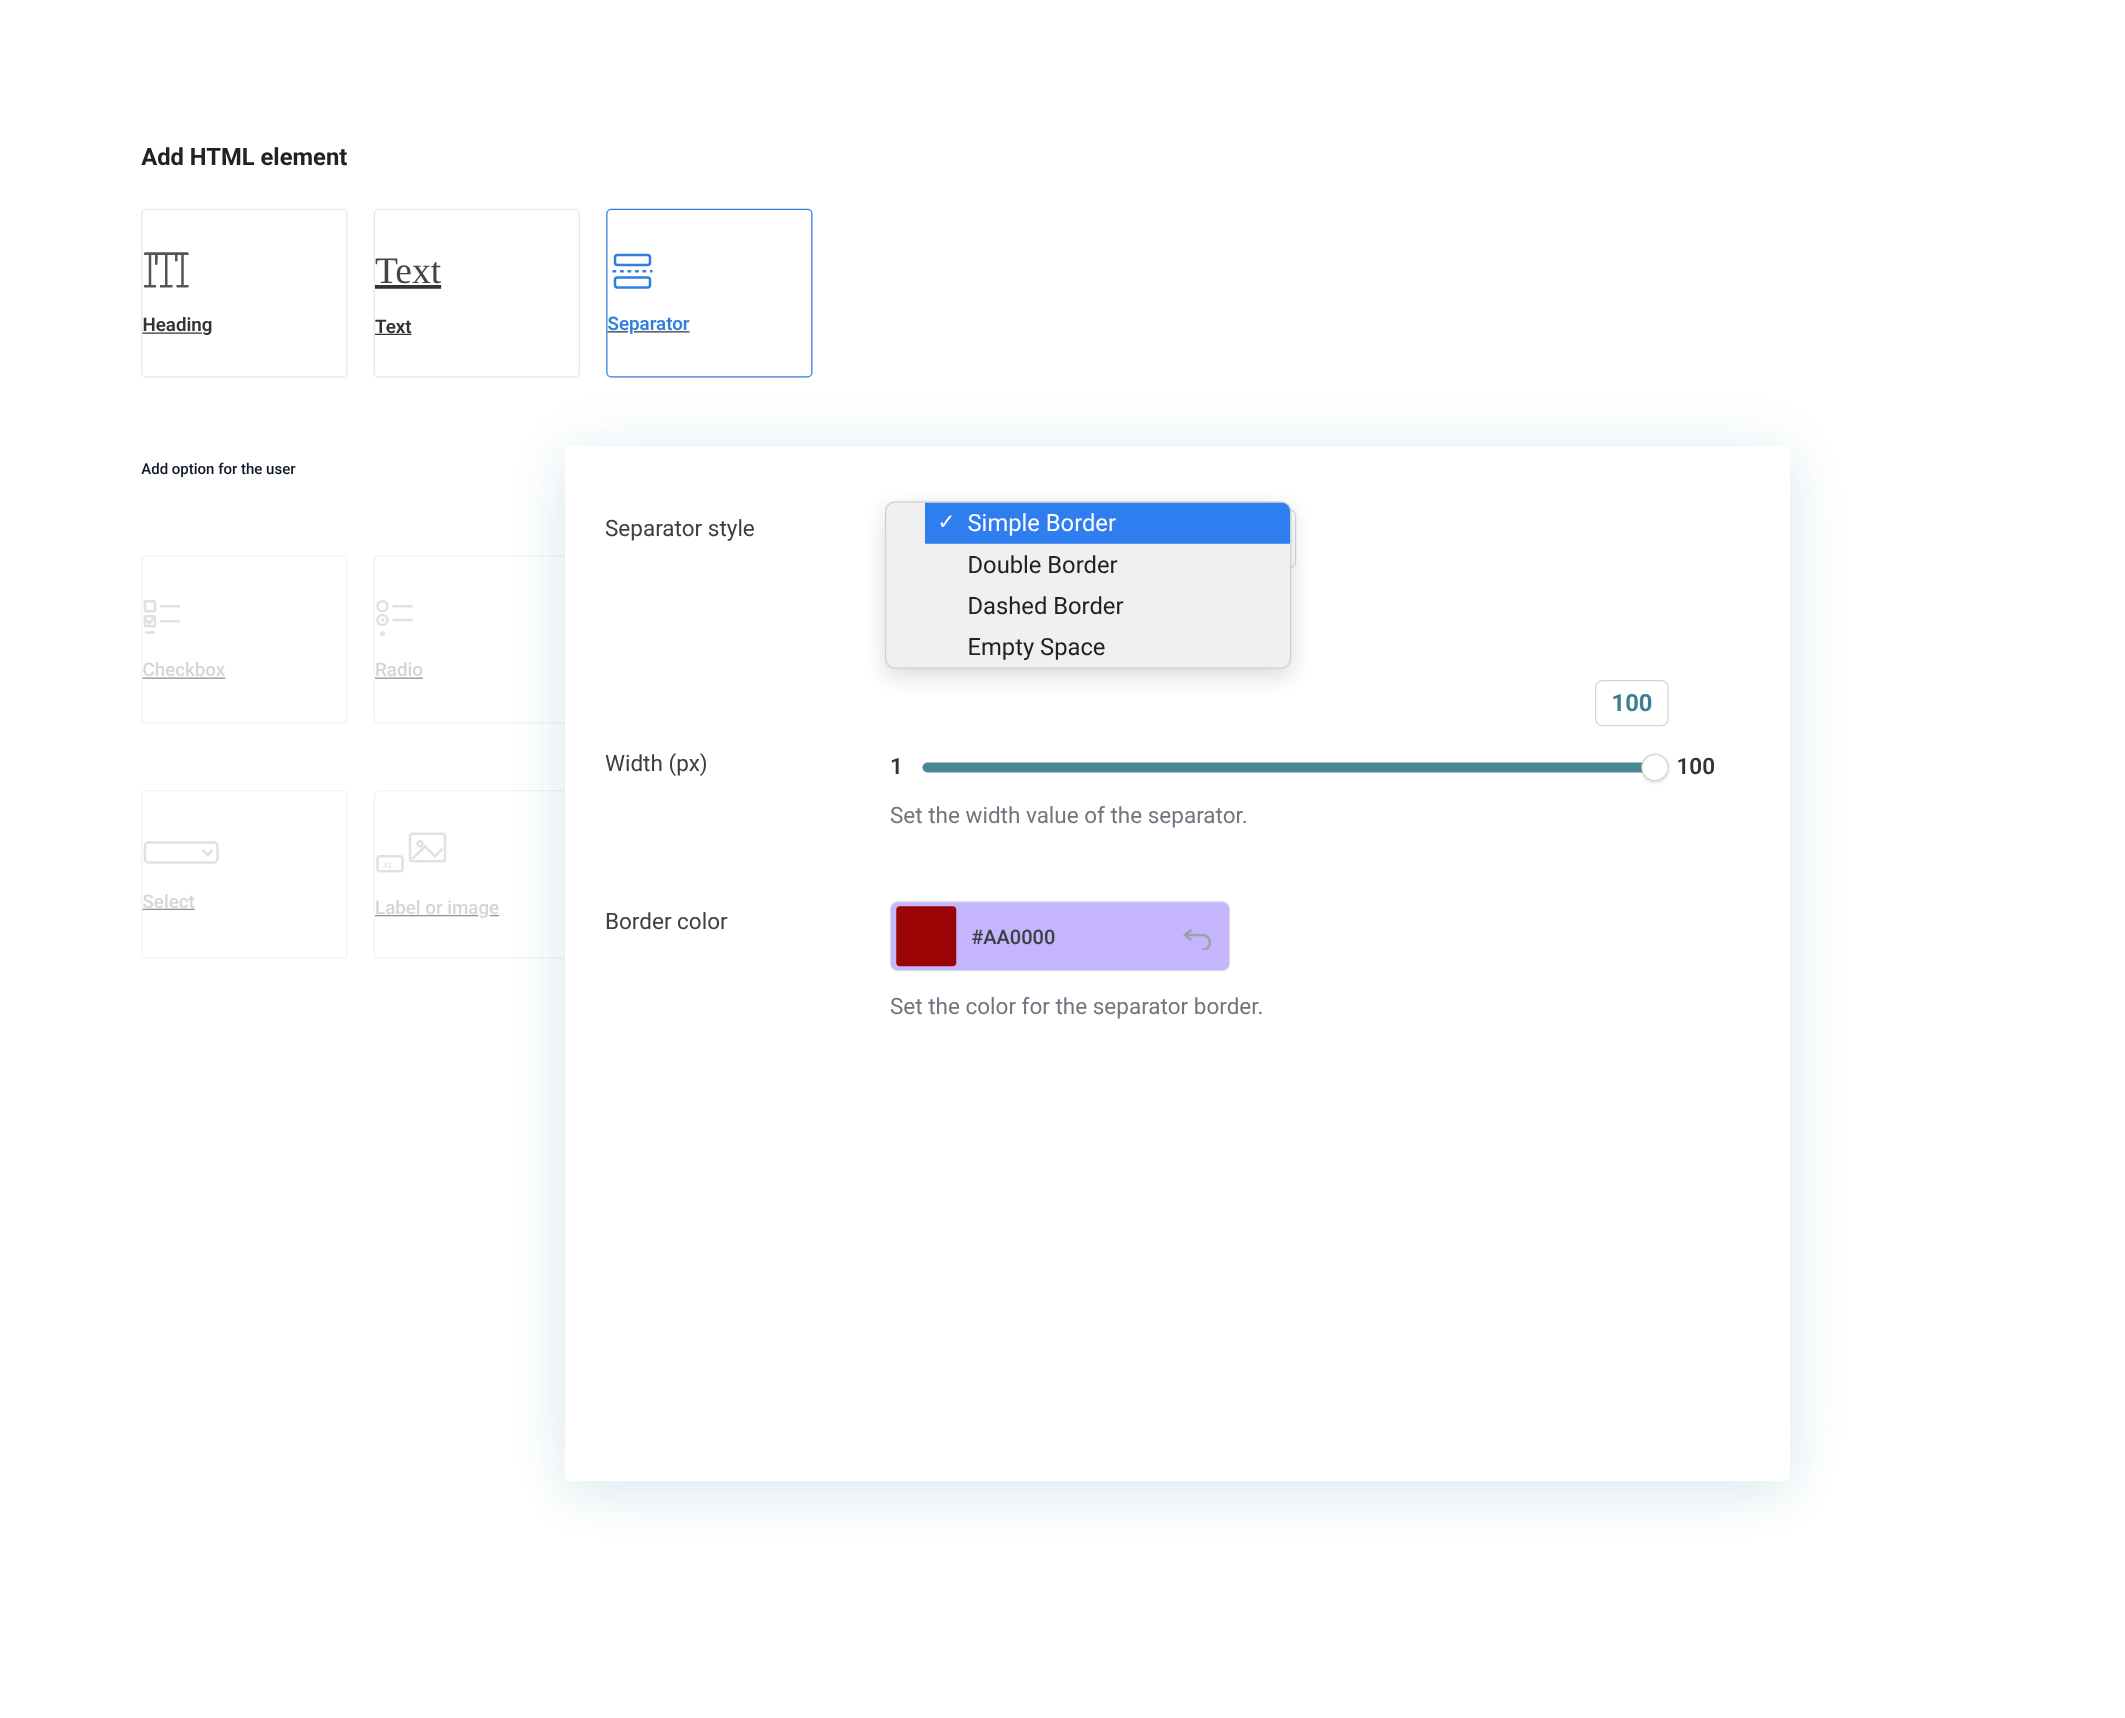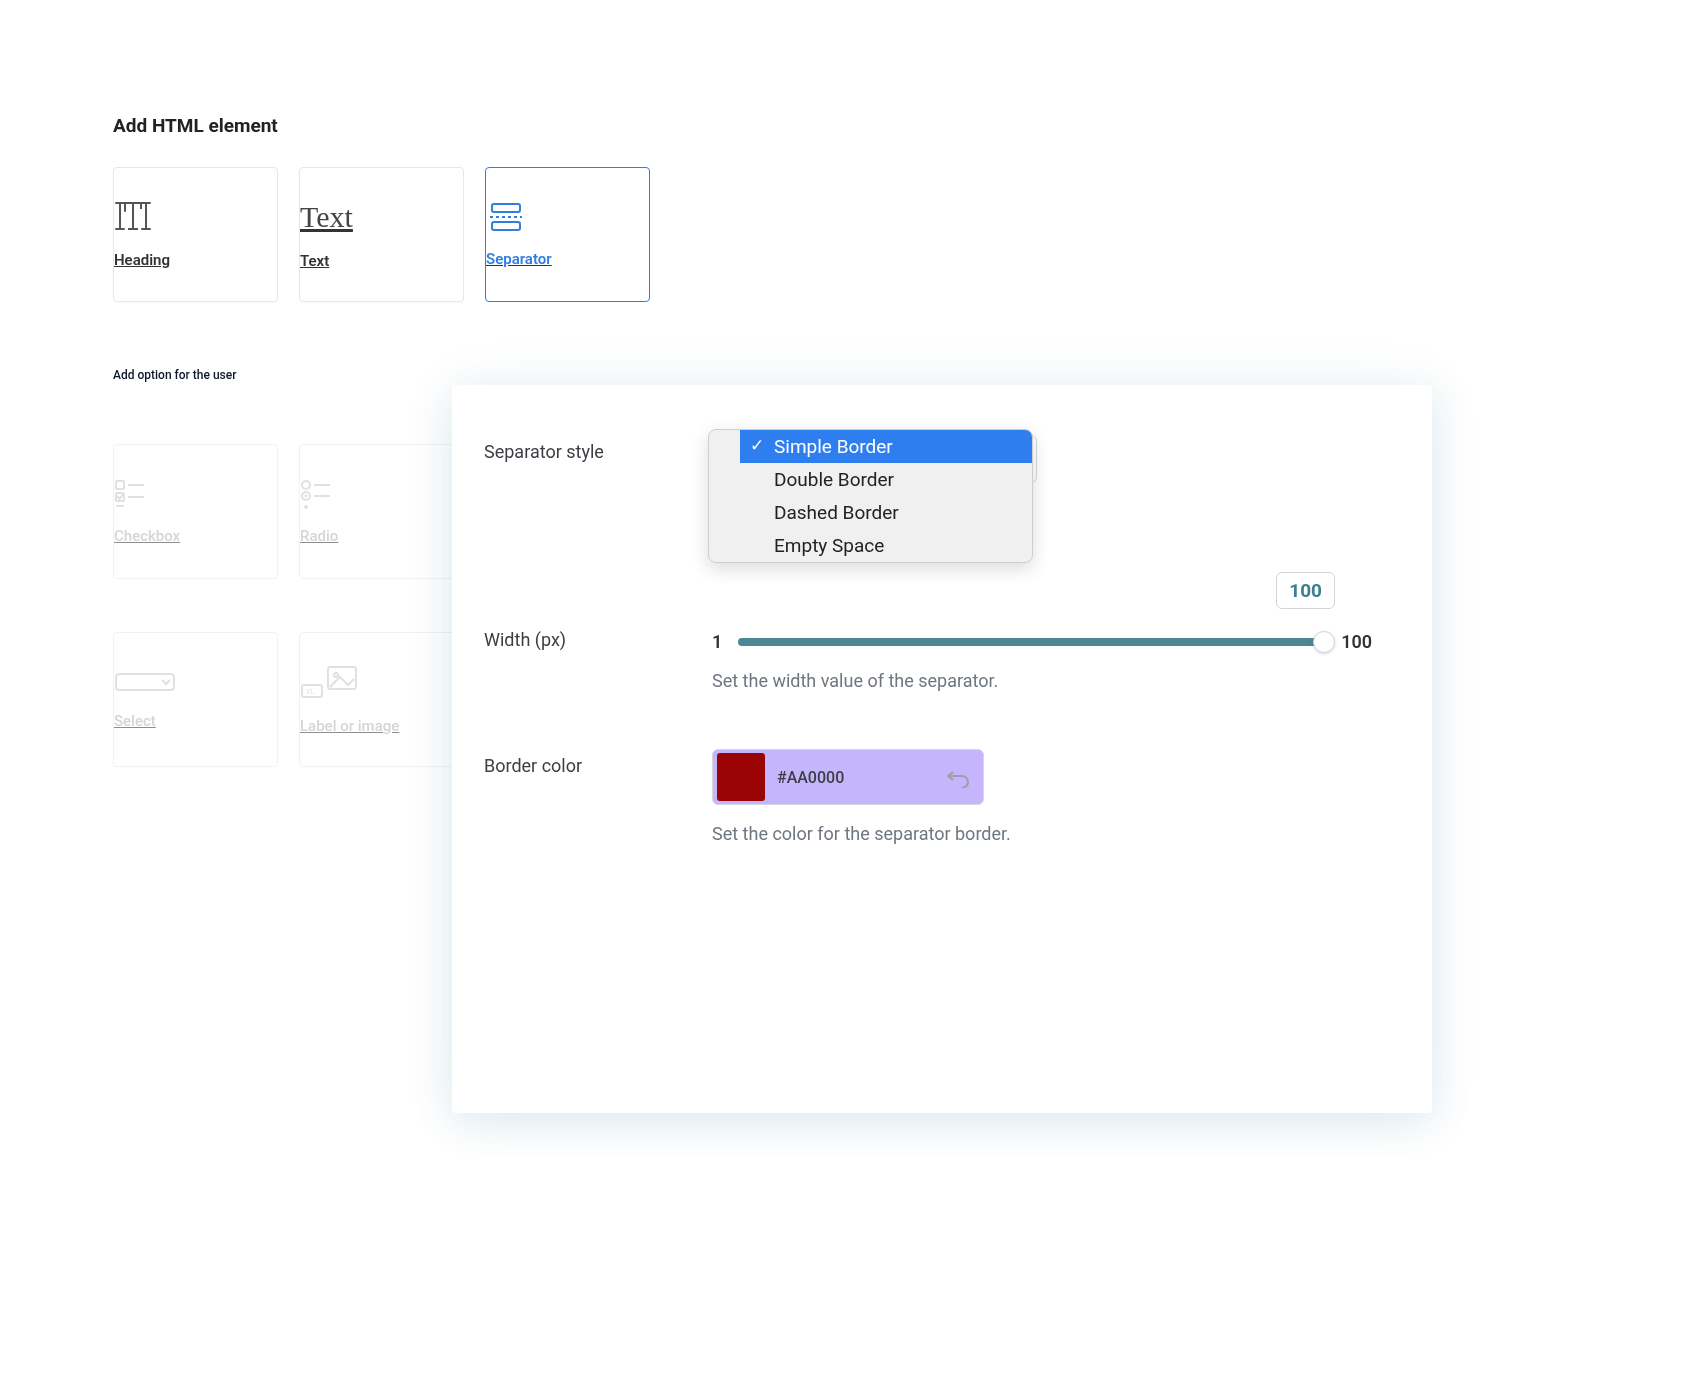--- a/index.html
+++ b/index.html
@@ -63,23 +63,23 @@
   }
   .icon-text {
     font-family: Georgia, "Times New Roman", serif;
     font-size: 30px;
     color: #444;
   }
   
   .panel {
     position: absolute;
     left: 452px;
-    top: 385px;
+    top: 357px;
     width: 980px;
-    height: 728px;
+    height: 828px;
     background: #fff;
     border-radius: 4px;
     box-shadow: 0 10px 40px rgba(40,120,160,0.12), 0 0 60px rgba(40,120,160,0.06);
     padding: 50px 60px 40px 32px;
   }
   .row {
     display: flex;
     margin-bottom: 58px;
   }
   .row .field-label {

